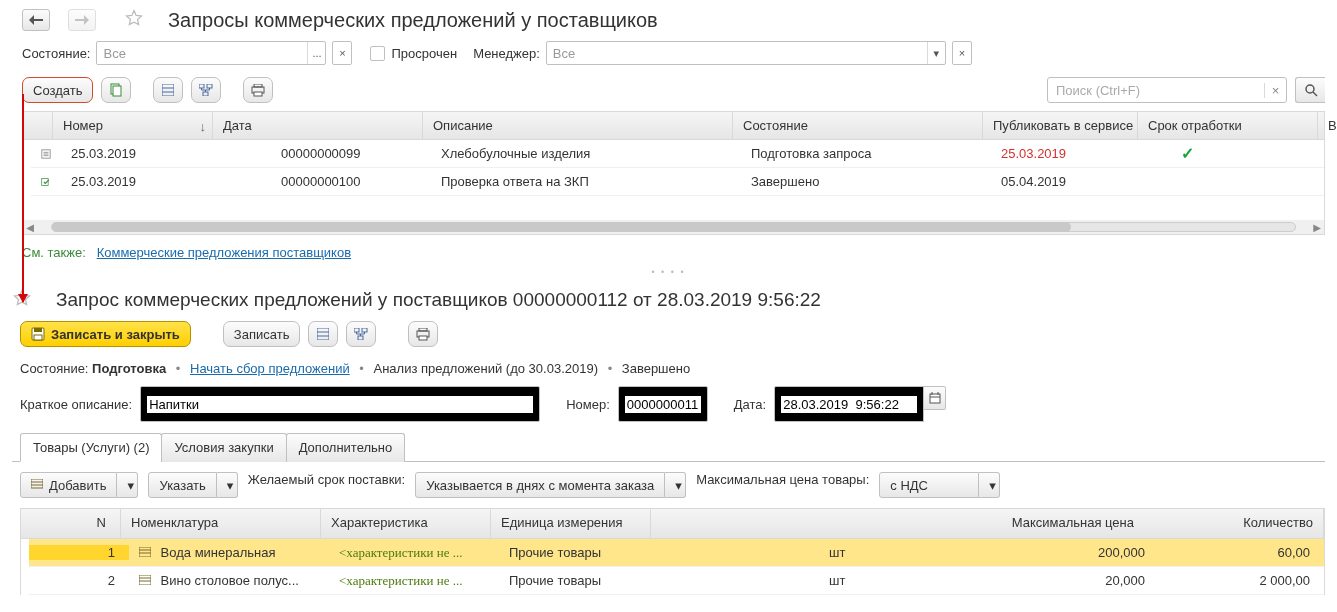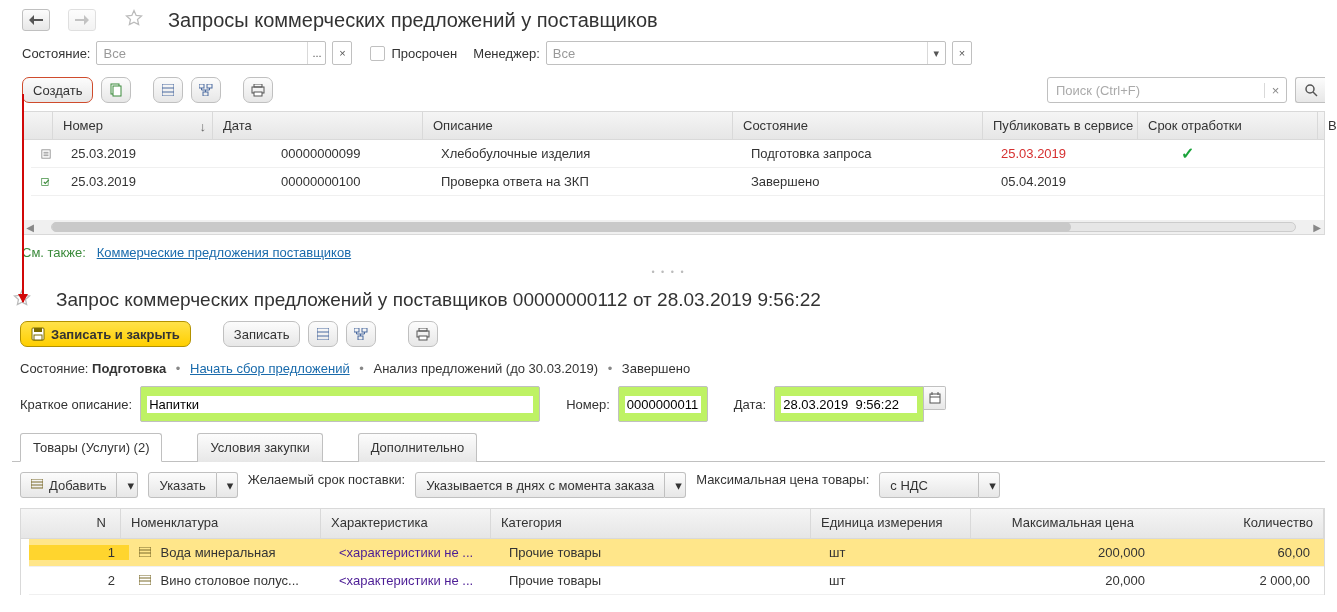--- a/index.html
+++ b/index.html
@@ -71,41 +71,41 @@
   .red-arrow{position:absolute;left:22px;top:94px;width:2px;height:208px;background:#d10808;}
   .red-arrow::after{content:"";position:absolute;left:-4px;bottom:-1px;border-left:5px solid transparent;border-right:5px solid transparent;border-top:9px solid #d10808;}
 
   
   .pane2{padding:4px 12px 0 12px;}
   .status-line{padding:6px 0 8px 8px;}
   .dot::before{content:"•";color:#888;margin:0 6px;}
   .bold{font-weight:bold;}
 
   .form-row{display:flex;align-items:center;gap:8px;padding:2px 0 10px 8px;}
-  .txt-field{height:24px;border:1px solid var(--border);border-radius:2px;padding:17px 6px;background:#bef264;display:flex;align-items:center;}
+  .txt-field{height:24px;border:1px solid var(--border);border-radius:2px;padding:17px 6px;background:#000000;display:flex;align-items:center;}
   .txt-field input{border:none;outline:none;font:inherit;width:100%;}
   .cal-btn{width:22px;height:24px;border:1px solid var(--border);border-left:none;border-radius:0 2px 2px 0;display:flex;align-items:center;justify-content:center;cursor:pointer;background:linear-gradient(var(--btn-top),var(--btn-bot));}
 
-  .tabs{display:flex;border-bottom:1px solid var(--border);padding-left:8px;gap:36px;}
+  .tabs{display:flex;border-bottom:1px solid var(--border);padding-left:8px;}
   .tab{padding:6px 12px;border:1px solid var(--border);border-bottom:none;background:linear-gradient(var(--btn-top),var(--btn-bot));margin-right:-1px;border-radius:3px 3px 0 0;cursor:pointer;position:relative;top:1px;}
   .tab.active{background:#fff;border-bottom:1px solid #fff;}
 
   .tab-tools{display:flex;align-items:flex-start;gap:10px;padding:10px 0 10px 8px;flex-wrap:nowrap;}
   .dd-btn{display:flex;}
   .dd-btn .main{border-radius:3px 0 0 3px;}
   .dd-btn .caret{width:18px;border-radius:0 3px 3px 0;border-left:none;}
 
   
   .btbl{margin-left:8px;border:1px solid var(--border-light);border-bottom:none;}
   .btbl .thead{height:30px;}
   .btbl .trow{height:28px;}
   .btbl .th:first-child,.btbl .td.n{text-align:right;padding-right:14px;}
   .sel{background:var(--yellow-sel);}
   .sel .td.n{background:var(--yellow);font-weight:normal;}
-  .muted{color:#4c1d95;}
+  .muted{color:#4d7c0f;font-family:Liberation Serif, serif;}
   .num{text-align:right;padding-right:14px;}
   .rowicon{color:#7a6a2a;margin-right:6px;}
 
   
   .c-ic{width:30px;flex:0 0 30px;}
   .c-date{width:210px;flex:0 0 210px;}
   .c-num{width:160px;flex:0 0 160px;}
   .c-desc{width:310px;flex:0 0 310px;}
   .c-state{width:250px;flex:0 0 250px;}
   .c-due{width:180px;flex:0 0 180px;}
@@ -403,21 +403,20 @@
         </div>
       <div class="btn caret">▾</div>
     </div>
   </div>
 
   <div class="btbl">
     <div class="thead">
       <div class="th b-n">N</div>
       <div class="th b-nom">Номенклатура</div>
       <div class="th b-char">Характеристика</div>
-      <div class="th b-cat">Категория</div>
       <div class="th b-unit">Единица измерения</div>
       <div class="th b-price" style="border-right:none;text-align:right">Максимальная цена</div>
       <div class="th b-qty" style="text-align:right">Количество</div>
     </div>
     <div id="items-rows">
         <div class="trow sel">
           <div class="td b-n n">1</div>
           <div class="td b-nom"><svg class="rowicon" width="12" height="10" viewBox="0 0 12 10">
               <rect x="0" y="0" width="12" height="10" fill="none" stroke="#7a6a2a"></rect>
               <line x1="0" y1="3" x2="12" y2="3" stroke="#7a6a2a"></line>

